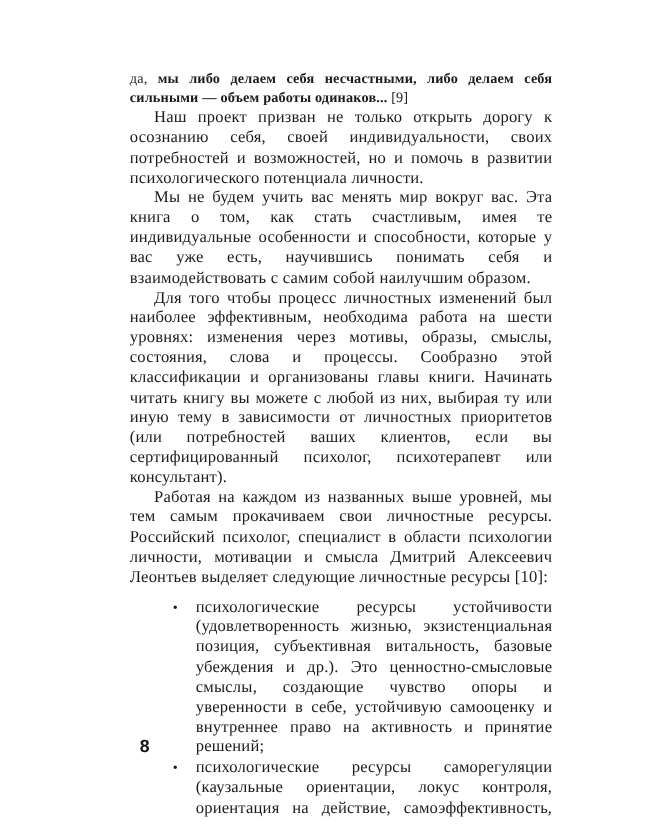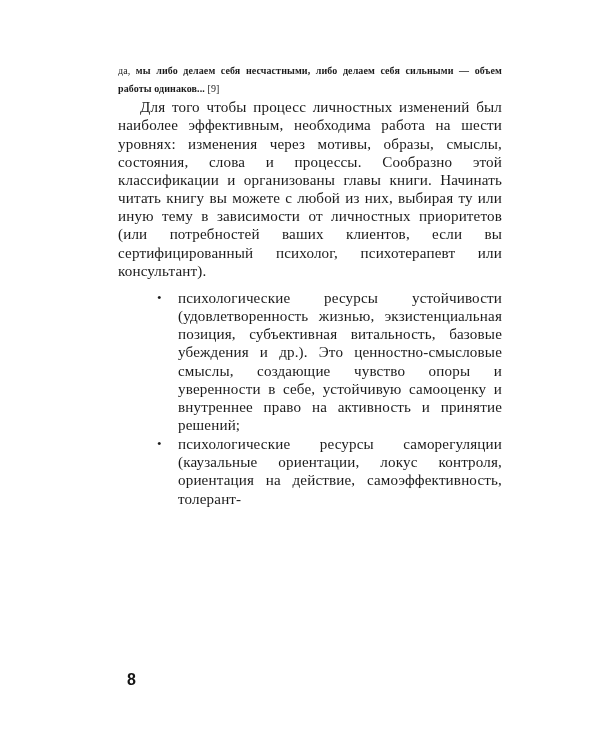--- a/index.html
+++ b/index.html
@@ -34,21 +34,21 @@
     font-size: 15.1px;
     line-height: 18.15px;
     text-align: justify;
     text-indent: 22px;
     hyphens: manual;
     letter-spacing: 0.01em;
     word-spacing: 0.01em;
   }
   p.quote-tail {
     margin: 0;
-    font-size: 10px;
+    font-size: 13px;
     line-height: 18.15px;
     text-align: justify;
     text-indent: 0;
     letter-spacing: 0.01em;
   }
   .bold {
     font-weight: bold;
   }
   ul.resource-list {
     list-style: none;
@@ -85,21 +85,24 @@
 </style>
 </head>
 <body>
 
 <div class="page">
 
   <div class="text-column">
 
     <p class="quote-tail"><span>да, </span><span class="bold">мы либо делаем себя несчастными, либо делаем себя сильными — объем работы одинаков...</span><span> [9]</span></p>
 
+    <p class="body-par">Наш проект призван не только открыть дорогу к осознанию себя, своей индивидуальности, своих потребностей и возможностей, но и помочь в развитии психологического потенциала личности.</p>
+    <p class="body-par">Мы не будем учить вас менять мир вокруг вас. Эта книга о том, как стать счастливым, имея те индивидуальные особенности и способности, которые у вас уже есть, научившись понимать себя и взаимодействовать с самим собой наилучшим образом.</p>
     <p class="body-par">Для того чтобы процесс личностных изменений был наиболее эффективным, необходима работа на шести уровнях: изменения через мотивы, образы, смыслы, состояния, слова и процессы. Сообразно этой классификации и организованы главы книги. Начинать читать книгу вы можете с любой из них, выбирая ту или иную тему в зависимости от личностных приоритетов (или потребностей ваших клиентов, если вы сертифицированный психолог, психотерапевт или консультант).</p>
+    <p class="body-par">Работая на каждом из названных выше уровней, мы тем самым прокачиваем свои личностные ресурсы. Российский психолог, специалист в области психологии личности, мотивации и смысла Дмитрий Алексеевич Леонтьев выделяет следующие личностные ресурсы [10]:</p>
 
     <ul class="resource-list">
       <li><span class="bullet-mark">•</span><span>психологические ресурсы устойчивости (удовлетворенность жизнью, экзистенциальная позиция, субъективная витальность, базовые убеждения и др.). Это ценностно-смысловые смыслы, создающие чувство опоры и уверенности в себе, устойчивую самооценку и внутреннее право на активность и принятие решений;</span></li>
       <li><span class="bullet-mark">•</span><span>психологические ресурсы саморегуляции (каузальные ориентации, локус контроля, ориентация на действие, самоэффективность, толерант-</span></li>
     </ul>
 
   </div>
 
   <div class="page-number">8</div>
 

